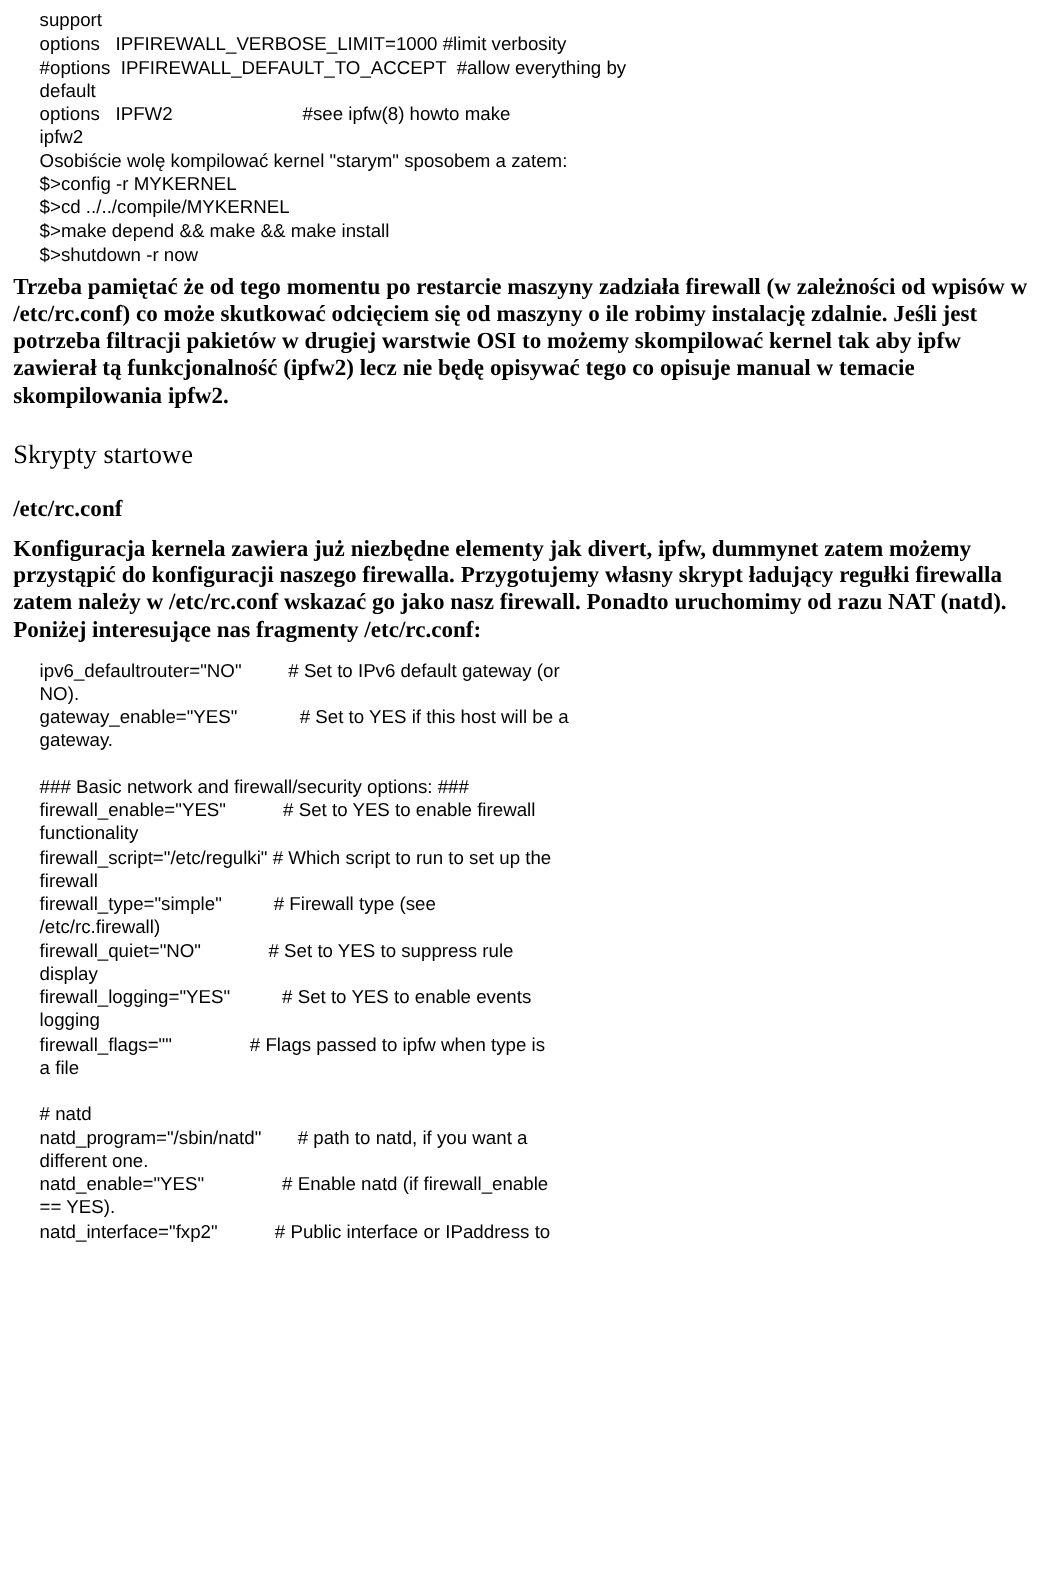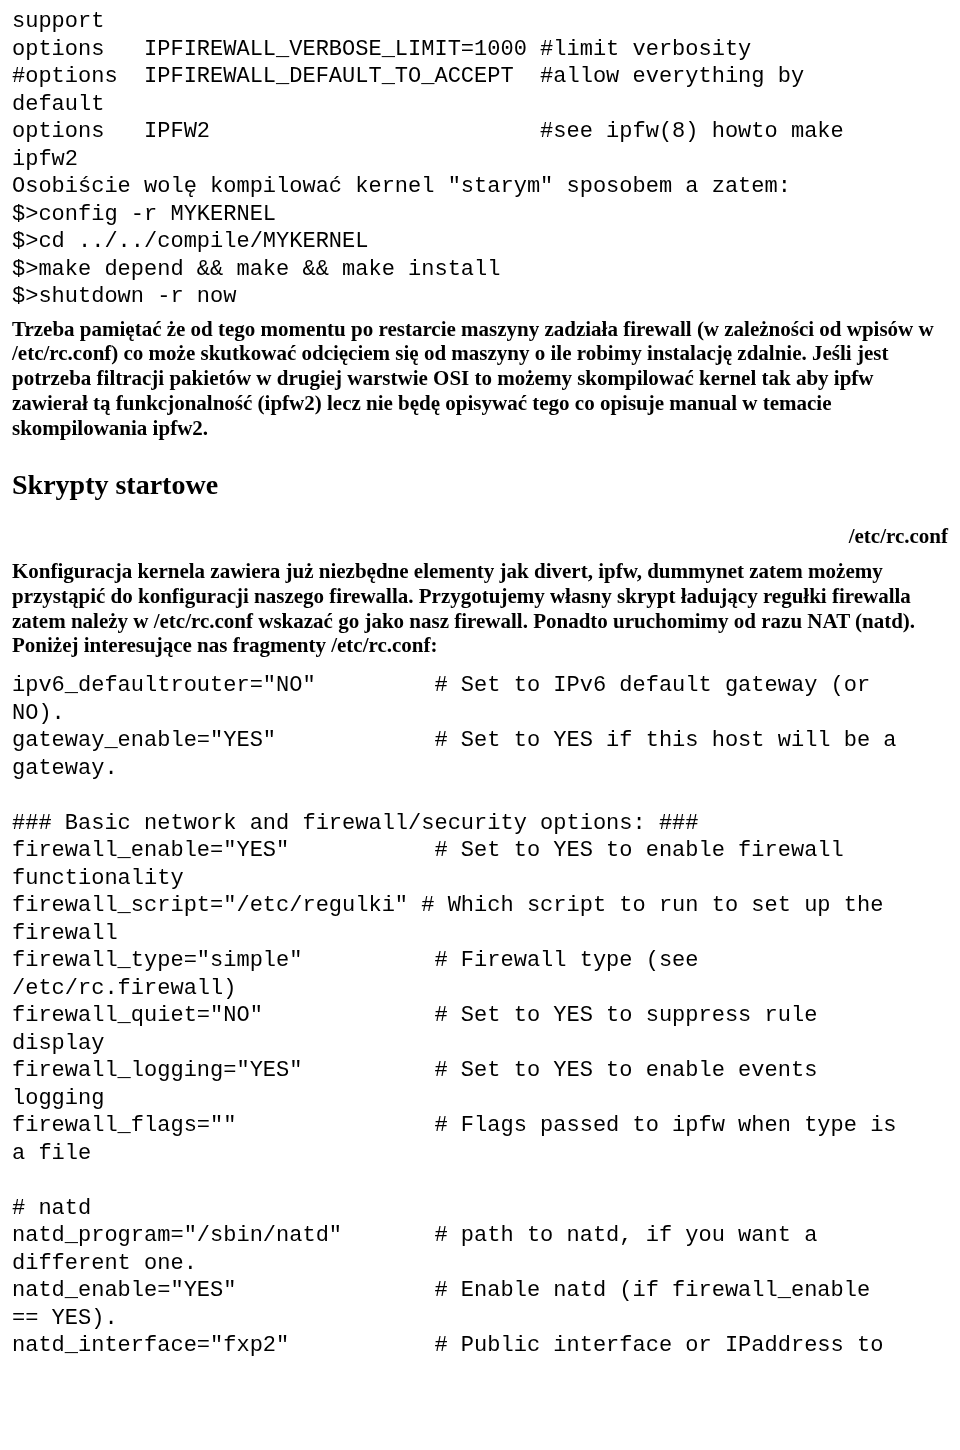--- a/index.html
+++ b/index.html
@@ -10,42 +10,42 @@
     color: #000;
   }
   body {
     padding: 8px 12px;
     box-sizing: border-box;
     font-family: "Times New Roman", Times, serif;
     font-size: 21px;
     line-height: 1.2;
   }
   .mono {
-    font-family: Liberation Mono, monospace;
-    font-size: 22px;
+    font-family: Liberation Sans, sans-serif;
+    font-size: 17px;
     white-space: pre-wrap;
     line-height: 1.25;
+    margin-left: 24px;
   }
   .para {
     margin: 6px 0 14px 0;
     line-height: 1.18;
     font-weight: bold;
   }
   h2.heading {
     font-family: "Times New Roman", Times, serif;
-    font-size: 28px;
-    font-weight: bold;
+    font-size: 24px;
+    font-weight: normal;
     margin: 28px 0 22px 0;
   }
   .sub {
     font-family: "Times New Roman", Times, serif;
     font-weight: bold;
     font-size: 21px;
     margin: 4px 0 10px 0;
-    text-align: right;
   }
 </style>
 </head>
 <body>
 
 <div class="mono">support
 options   IPFIREWALL_VERBOSE_LIMIT=1000 #limit verbosity
 #options  IPFIREWALL_DEFAULT_TO_ACCEPT  #allow everything by
 default
 options   IPFW2                         #see ipfw(8) howto make

